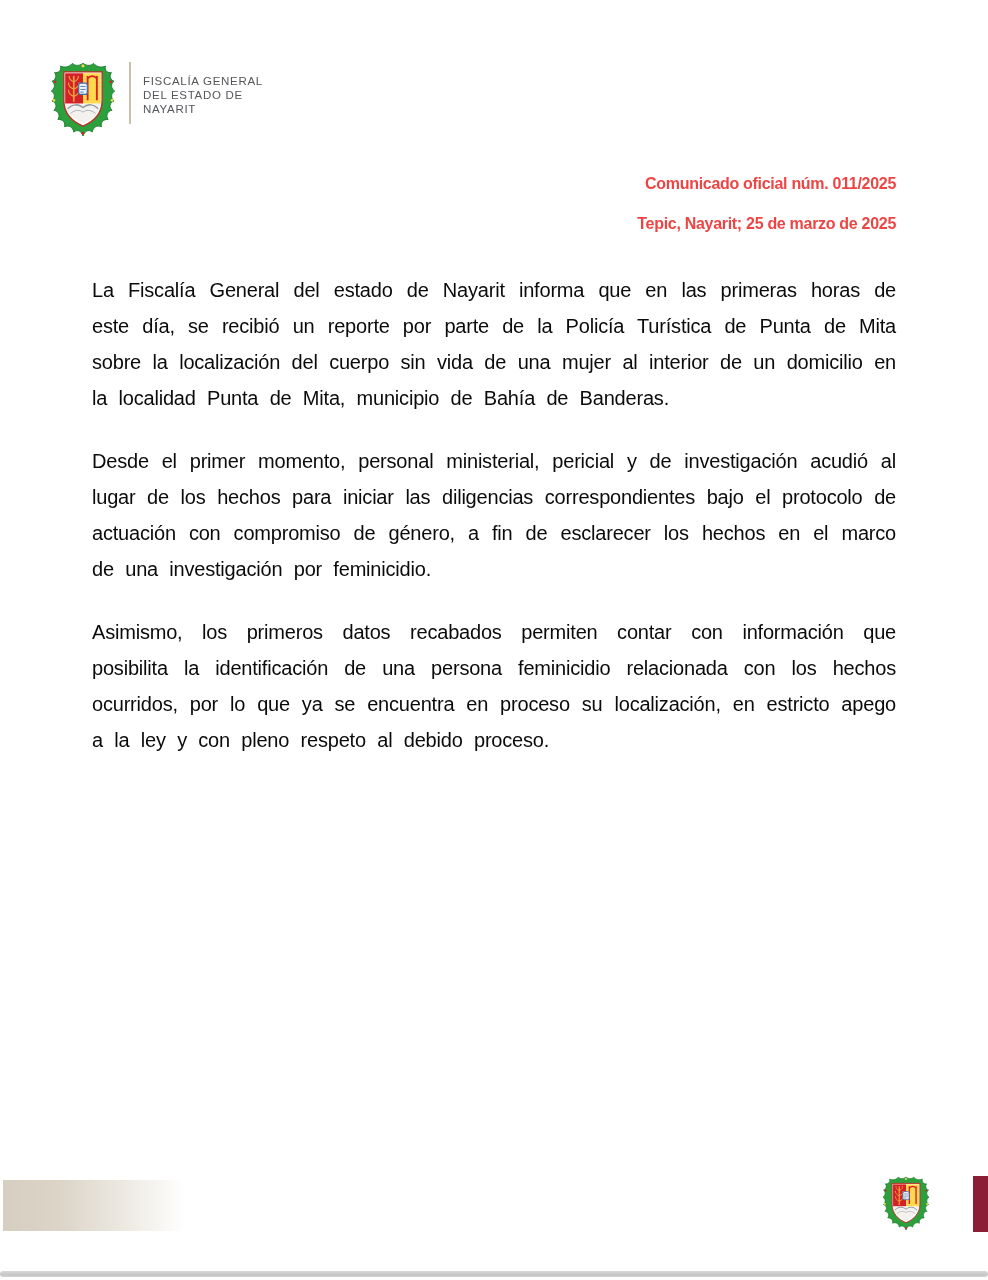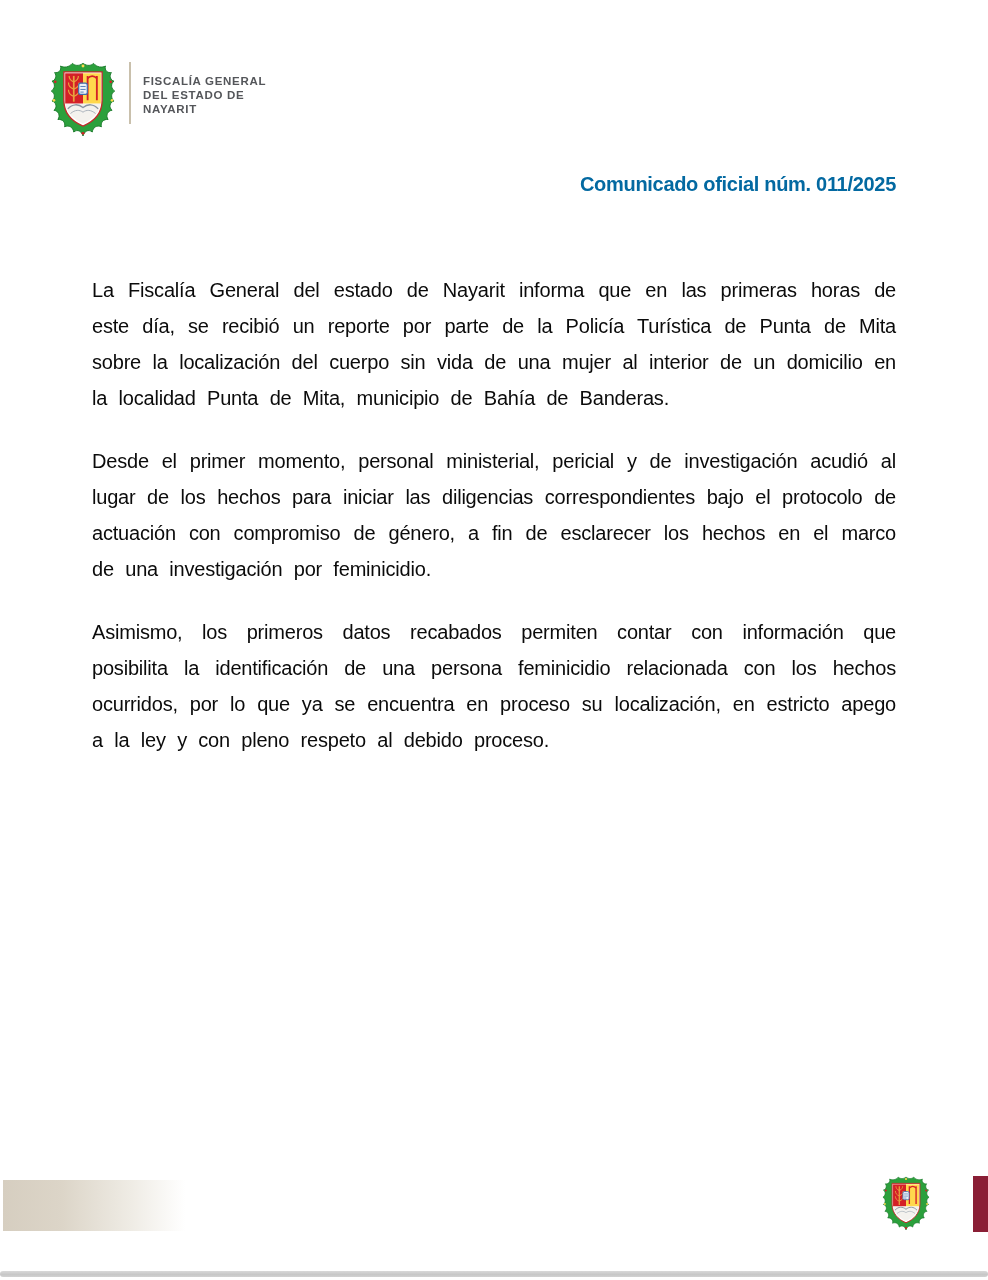--- a/index.html
+++ b/index.html
@@ -25,38 +25,38 @@
   .crest-large { width: 66px; height: 82px; display: block; }
   .letterhead-divider {
     width: 2px;
     height: 62px;
     background: #c9c0ac;
     margin: 2px 12px 0 13px;
   }
   .org-name {
     margin-top: 14px;
     font-size: 11.5px;
-    font-weight: bold;
+    font-weight: normal;
     letter-spacing: 0.7px;
     line-height: 14px;
     color: #54565a;
     text-transform: uppercase;
   }
 
   
   .title-block {
     position: absolute;
     top: 164px;
     left: 92px;
     width: 804px;
     text-align: right;
     font-weight: bold;
-    font-size: 20px;
+    font-size: 16px;
     line-height: 40px;
-    color: #0369a1;
+    color: #ef4444;
     letter-spacing: -0.3px;
   }
 
   
   .doc-body {
     position: absolute;
     top: 272px;
     left: 92px;
     width: 804px;
     color: #0b0b0b;
@@ -161,20 +161,21 @@
     <div class="letterhead-divider"></div>
     <div class="org-name">
       <div>FISCALÍA GENERAL</div>
       <div>DEL ESTADO DE</div>
       <div>NAYARIT</div>
     </div>
   </header>
 
   <div class="title-block">
     <div>Comunicado oficial núm. 011/2025</div>
+    <div>Tepic, Nayarit; 25 de marzo de 2025</div>
   </div>
 
   <main class="doc-body">
     <p>La Fiscalía General del estado de Nayarit informa que en las primeras horas de este día, se recibió un reporte por parte de la Policía Turística de Punta de Mita sobre la localización del cuerpo sin vida de una mujer al interior de un domicilio en la localidad Punta de Mita, municipio de Bahía de Banderas.</p>
     <p>Desde el primer momento, personal ministerial, pericial y de investigación acudió al lugar de los hechos para iniciar las diligencias correspondientes bajo el protocolo de actuación con compromiso de género, a fin de esclarecer los hechos en el marco de una investigación por feminicidio.</p>
     <p>Asimismo, los primeros datos recabados permiten contar con información que posibilita la identificación de una persona feminicidio relacionada con los hechos ocurridos, por lo que ya se encuentra en proceso su localización, en estricto apego a la ley y con pleno respeto al debido proceso.</p>
   </main>
 
   <footer>
     <div class="footer-gradient-bar"></div>

